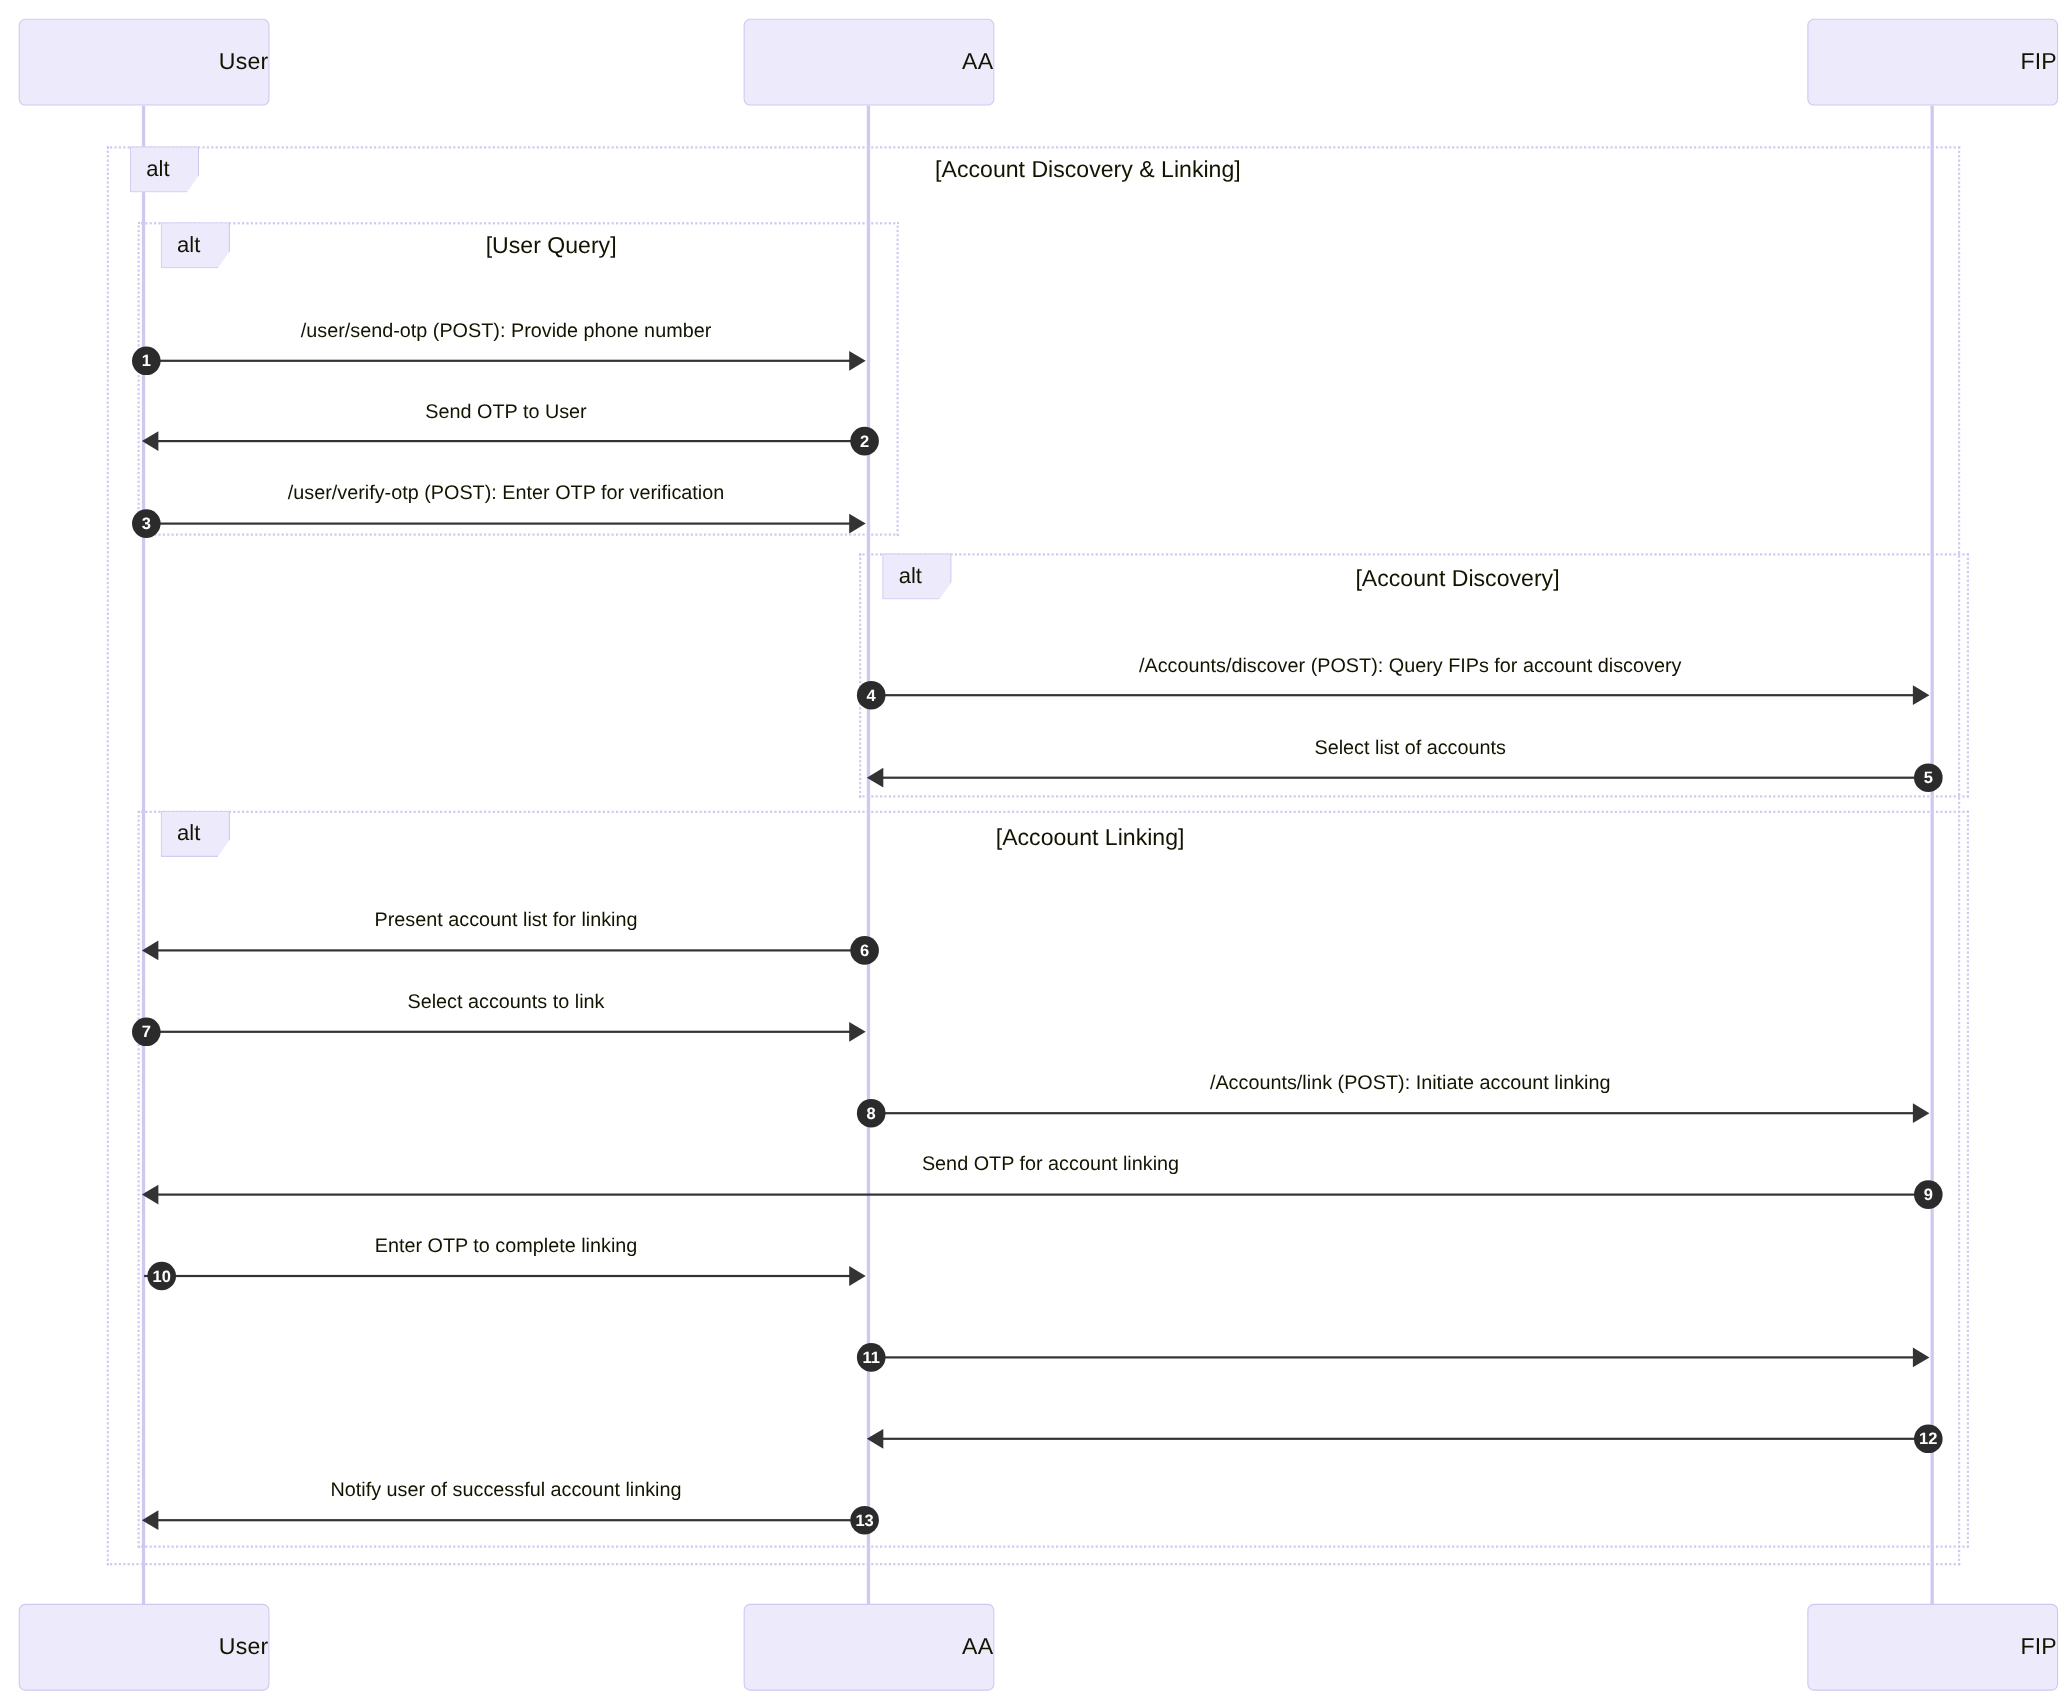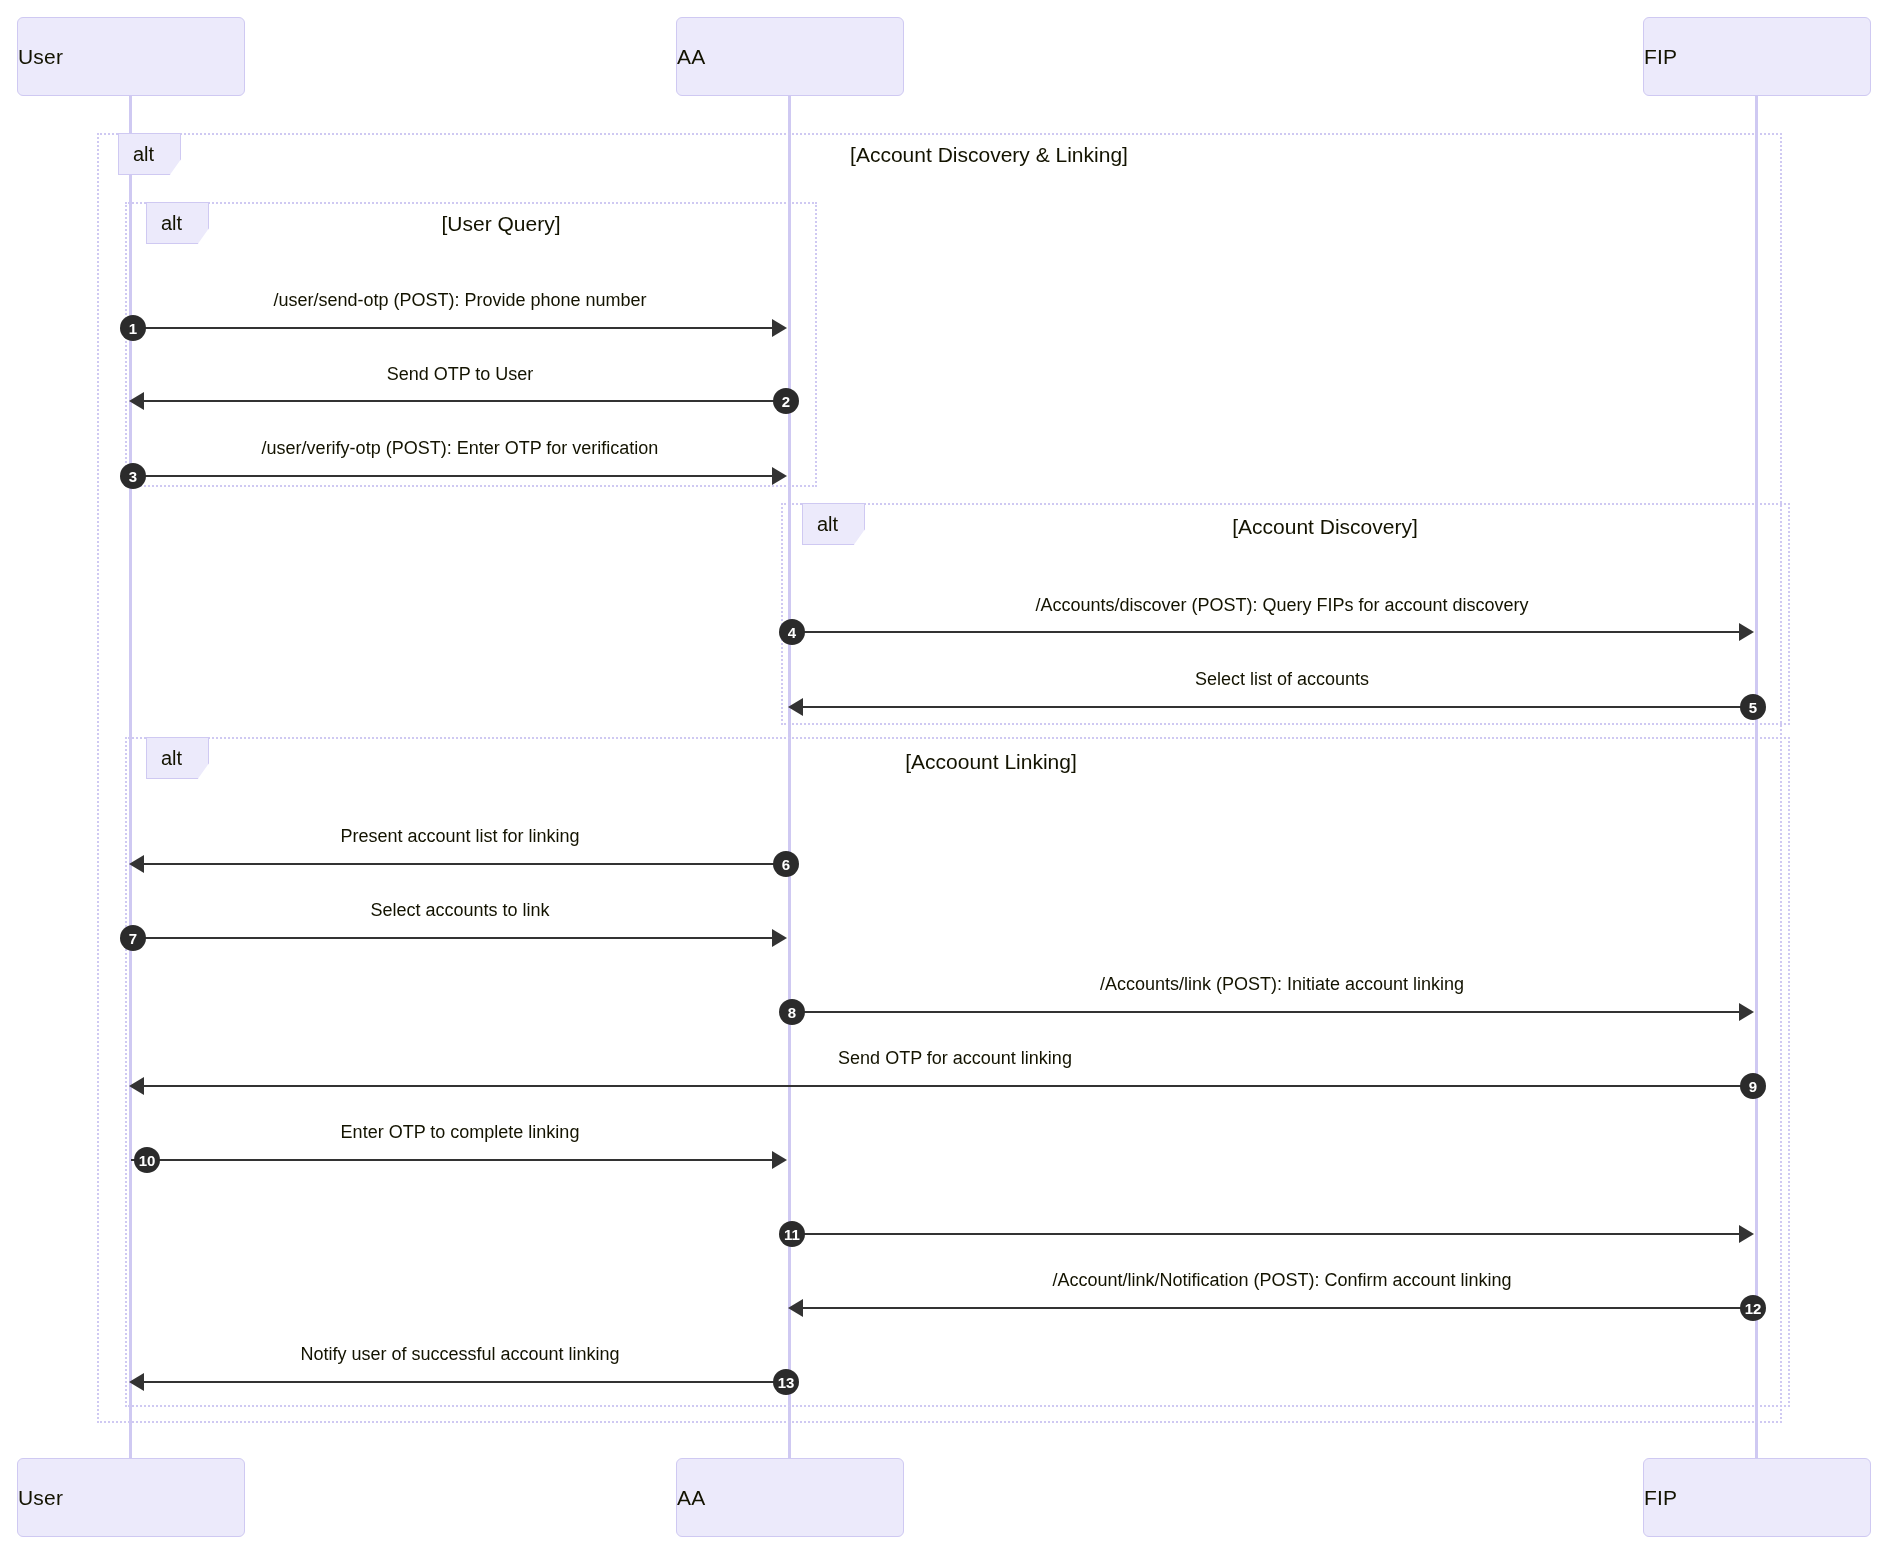--- a/index.html
+++ b/index.html
@@ -21,21 +21,21 @@
 
   
   .participant {
     position: absolute;
     box-sizing: border-box;
     background: #ECEAFB;
     border: 1px solid #CFC9F2;
     border-radius: 6px;
     display: flex;
     align-items: center;
-    justify-content: flex-start;
+    justify-content: flex-end;
     color: #131300;
     font-size: 21px;
     letter-spacing: .2px;
   }
 
   
   .lifeline {
     position: absolute;
     width: 3px;
     background: #CFC9F2;
@@ -199,21 +199,20 @@
 
   <div class="msg-text" style="left:460px; top:1122px;">Enter OTP to complete linking</div>
   <div class="msg-line" style="left:131px; top:1159px; width:650px;"></div>
   <div class="arrowhead right" style="left:772px; top:1151px;"></div>
   <div class="seq-num" style="left:147px; top:1160px;">10</div>
 
   <div class="msg-line" style="left:790px; top:1233px; width:958px;"></div>
   <div class="arrowhead right" style="left:1739px; top:1225px;"></div>
   <div class="seq-num" style="left:792px; top:1234px;">11</div>
 
-  <div class="msg-text" style="left:1282px; top:1270px;">/Account/link/Notification (POST): Confirm account linking</div>
   <div class="msg-line" style="left:799px; top:1307px; width:954px;"></div>
   <div class="arrowhead left" style="left:788px; top:1299px;"></div>
   <div class="seq-num" style="left:1753px; top:1308px;">12</div>
 
   <div class="msg-text" style="left:460px; top:1344px;">Notify user of successful account linking</div>
   <div class="msg-line" style="left:140px; top:1381px; width:646px;"></div>
   <div class="arrowhead left" style="left:129px; top:1373px;"></div>
   <div class="seq-num" style="left:786px; top:1382px;">13</div>
 
   <div class="participant" style="left:17px; top:1458px; width:228px; height:79px;">

